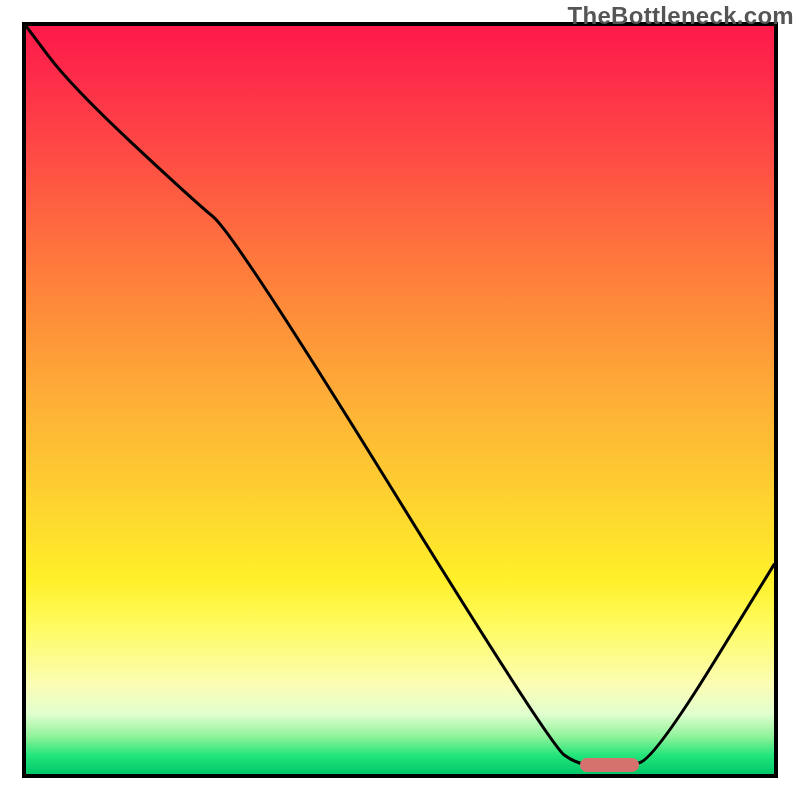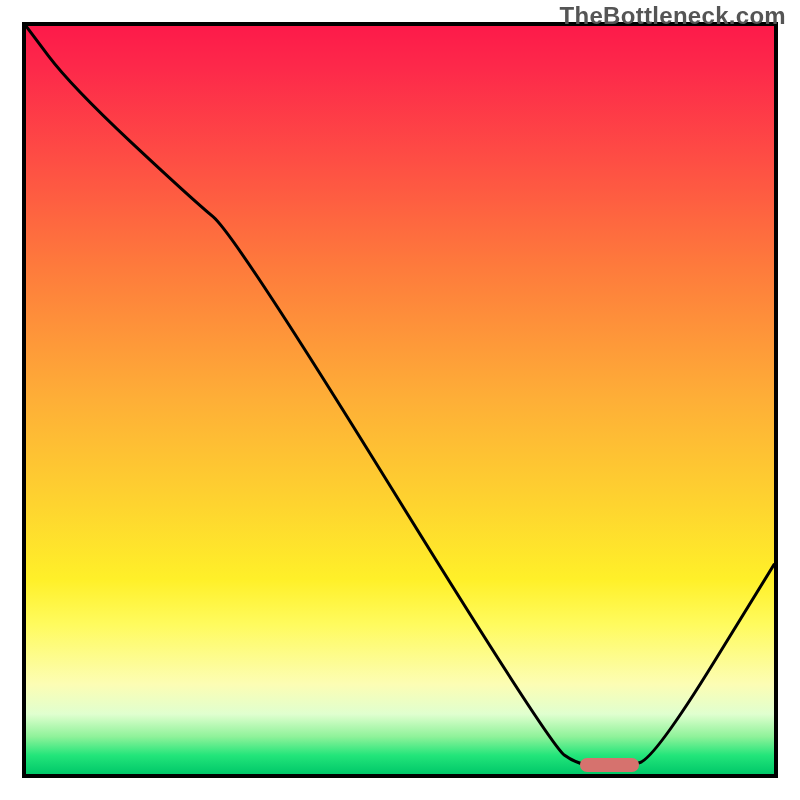--- a/index.html
+++ b/index.html
@@ -12,21 +12,21 @@
     font-family: Arial, Helvetica, sans-serif;
   }
   .frame {
     position: relative;
     width: 800px;
     height: 800px;
   }
   .watermark {
     position: absolute;
     top: 2px;
-    right: 14px;
+    right: 6px;
     color: #555;
     font-size: 24px;
     font-weight: 600;
     letter-spacing: 0.3px;
     z-index: 5;
     user-select: none;
   }
   .plot-border {
     position: absolute;
     left: 22px;

